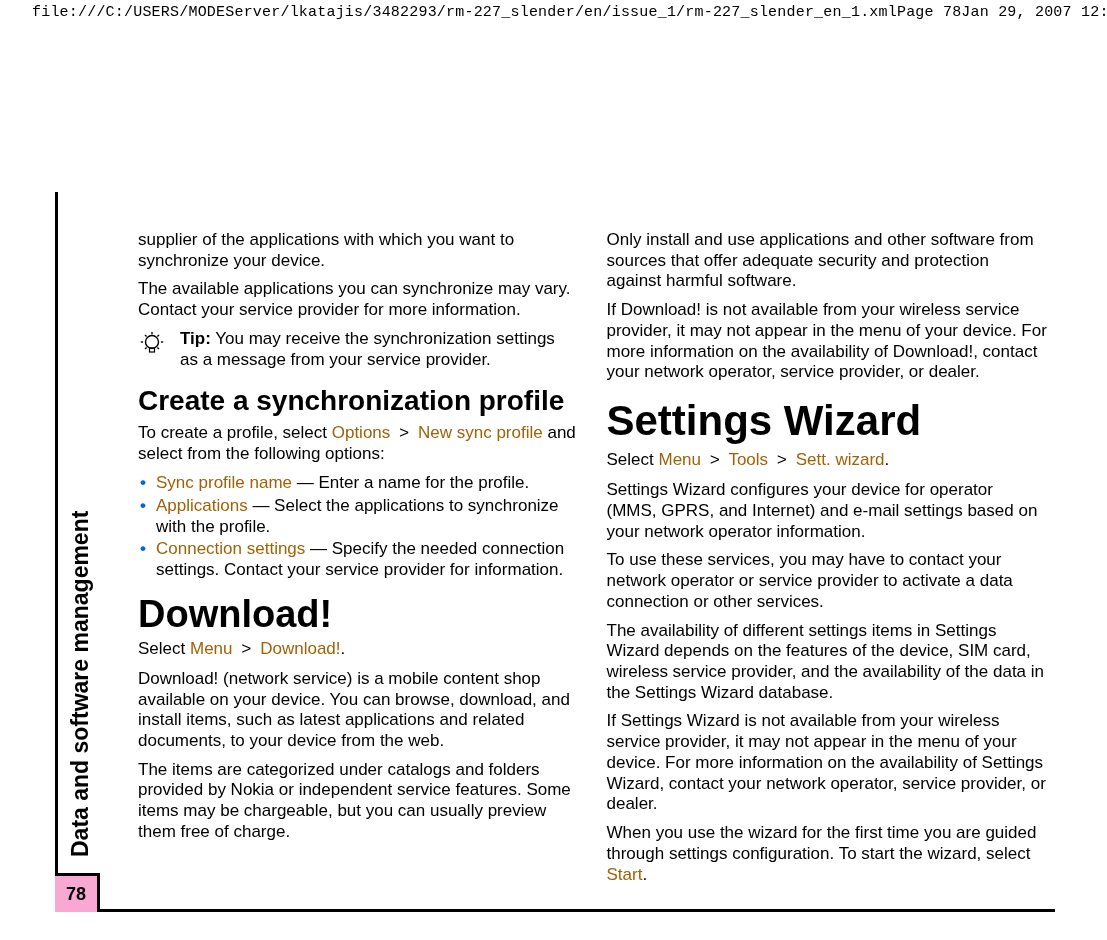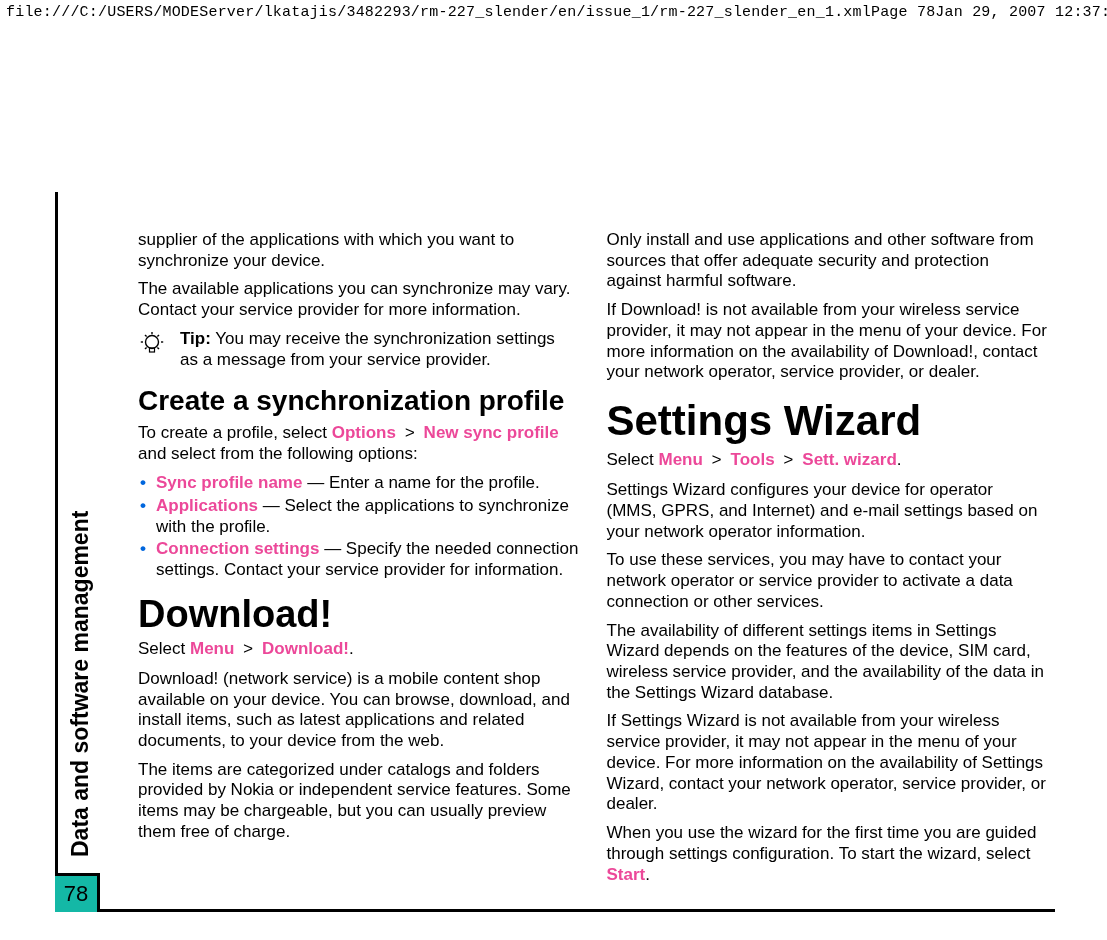--- a/index.html
+++ b/index.html
@@ -8,20 +8,21 @@
     background: #fff;
     font-family: "Segoe UI", "Helvetica Neue", Arial, sans-serif;
     color: #000;
     width: 1107px;
   }
   .page {
     width: 1107px;
     height: 940px;
     position: relative;
     box-sizing: border-box;
+    padding-left: 26px;
   }
   .header-bar {
     font-family: "Courier New", monospace;
     font-size: 15px;
     letter-spacing: 0.2px;
     padding: 4px 6px 0 6px;
     display: flex;
     justify-content: space-between;
     white-space: pre;
   }
@@ -34,28 +35,28 @@
     box-sizing: border-box;
     border-left: 3px solid #000;
     border-bottom: 3px solid #000;
   }
   .page-number-cell {
     position: absolute;
     left: -3px;
     bottom: -3px;
     width: 42px;
     height: 36px;
-    background: #14b8a6;
+    background: #f9a8d4;
     border-top: 3px solid #000;
     border-right: 3px solid #000;
     display: flex;
     align-items: center;
     justify-content: center;
-    font-weight: 400;
-    font-size: 22px;
+    font-weight: 700;
+    font-size: 18px;
   }
   .vertical-title {
     position: absolute;
     left: 5px;
     top: 2px;
     height: 660px;
     width: 30px;
   }
   .vertical-title span {
     display: block;
@@ -80,22 +81,22 @@
   }
   .col {
     flex: 1 1 0;
     font-size: 17px;
     line-height: 1.22;
   }
   .col p {
     margin: 0 0 8px 0;
   }
   .blue {
-    color: #ec4899;
-    font-weight: 700;
+    color: #a16207;
+    font-weight: 400;
     margin-top: 12px;
   }
   .bold {
     font-weight: 700;
   }
   h2.section {
     font-size: 28px;
     font-weight: 700;
     margin: 14px 0 4px 0;
   }

